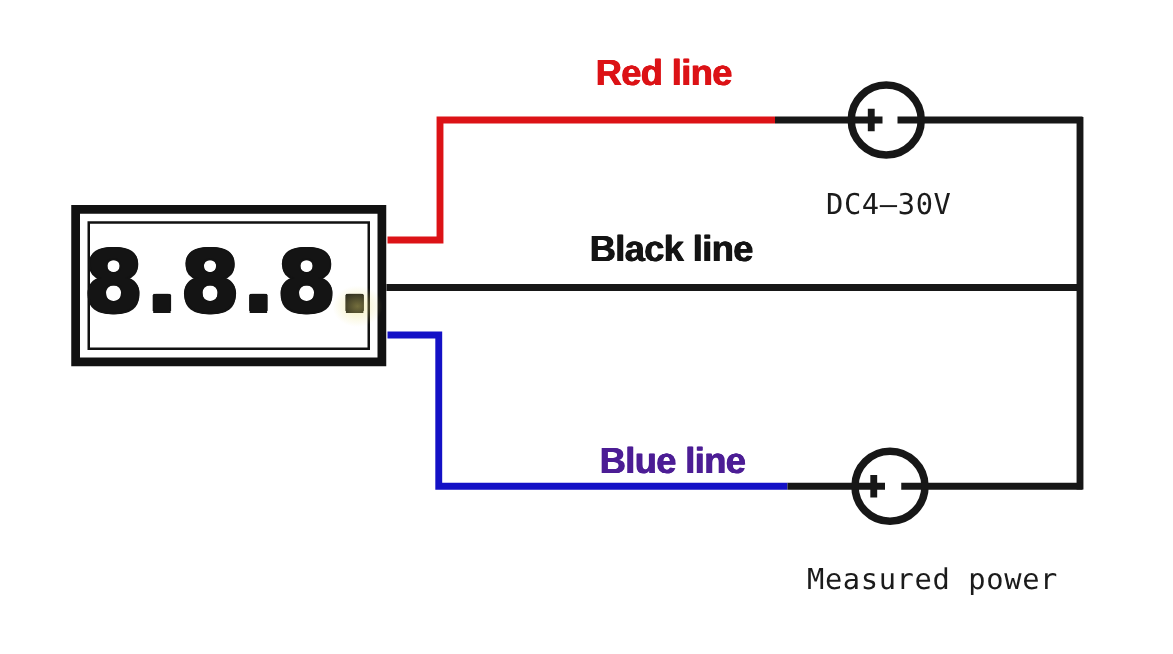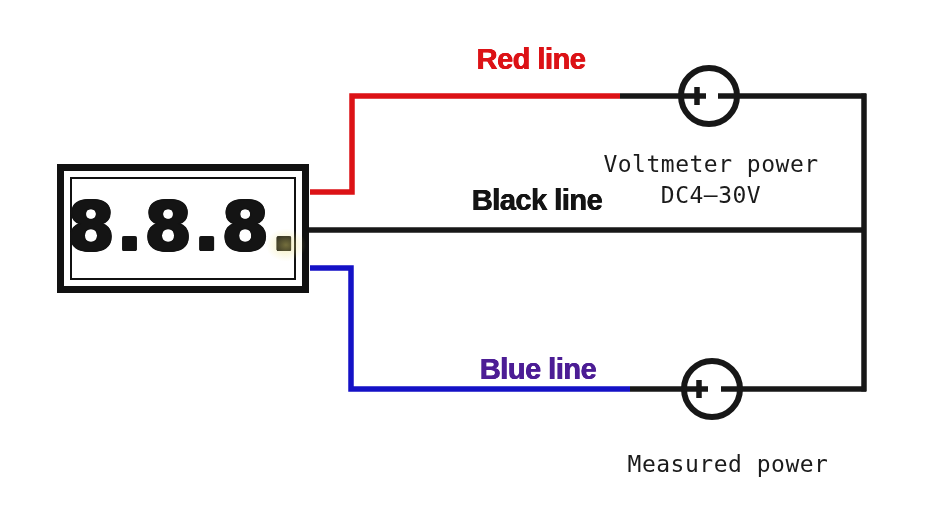--- a/index.html
+++ b/index.html
@@ -78,19 +78,18 @@
   </div>
   <div class="watermark"></div>
 
   <div class="wire-label red-label" style="left:531px;top:43px;">Red line</div>
 
   <div class="wire-label black-label" style="left:537px;top:184px;">Black line</div>
 
   <div class="wire-label blue-label" style="left:538px;top:353px;">Blue line</div>
 
   <div class="tech-label" style="left:711px;top:149px;">
-    <div>Voltmeter power</div>
     <div>DC4–30V</div>
   </div>
 
-  <div class="tech-label" style="left:712px;top:449px;padding-left:32px;">Measured power</div>
+  <div class="tech-label" style="left:730px;top:449px;padding-left:32px;">Measured power</div>
 
 </div>
 
 </body></html>

